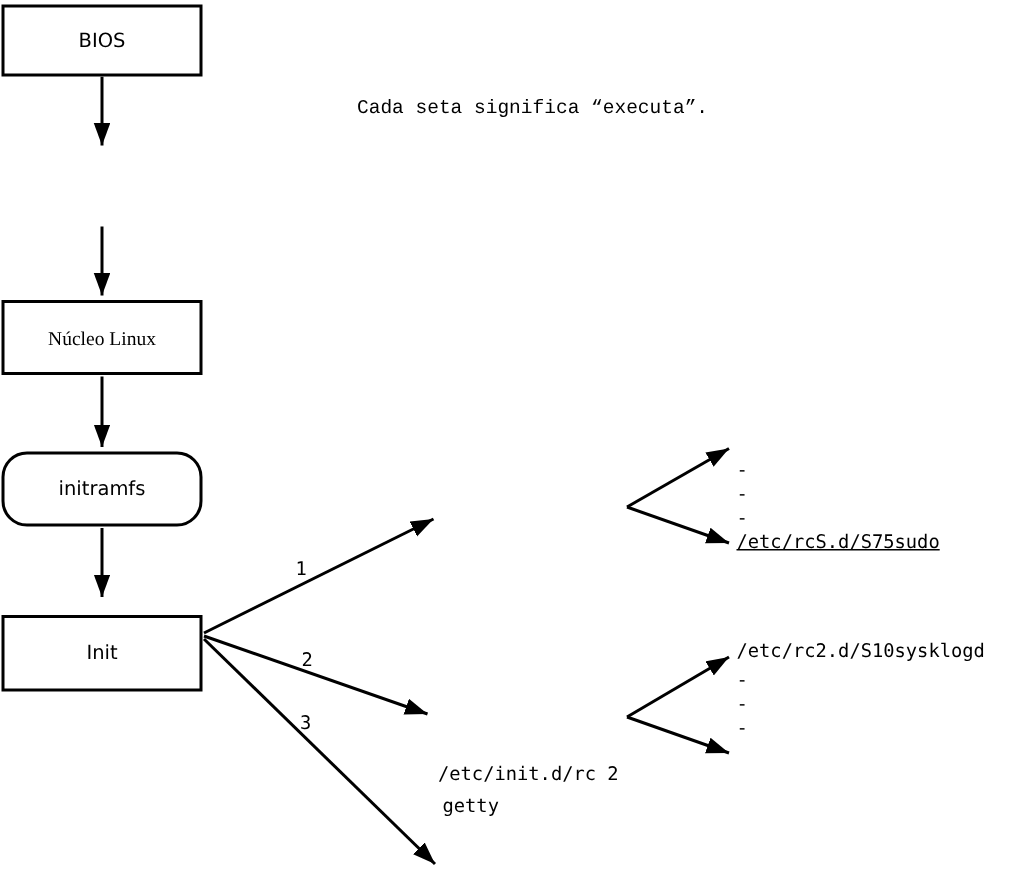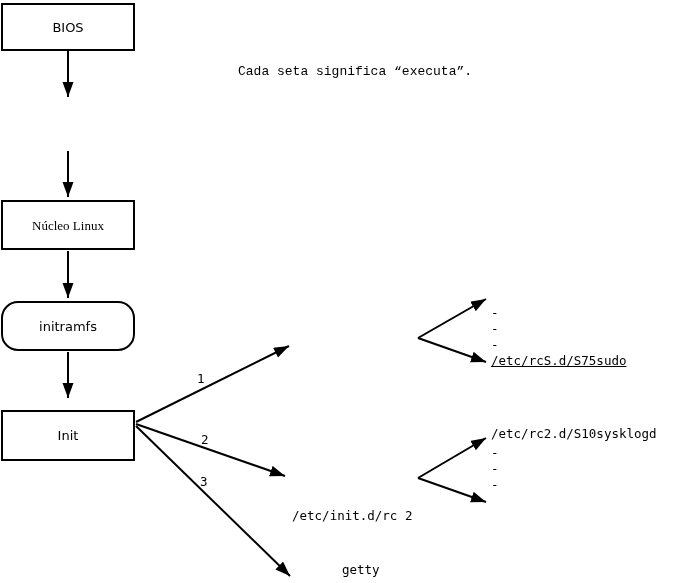--- a/index.html
+++ b/index.html
@@ -86,21 +86,21 @@
     <span>Init</span>
   </div>
 
   <span class="note" style="left:238px; top:64px;font-family:Liberation Mono, monospace;">Cada seta significa “executa”.</span>
 
   <span class="mono" style="left:197px; top:371px;">1</span>
   <span class="mono" style="left:201px; top:432px;">2</span>
   <span class="mono" style="left:200px; top:474px;">3</span>
 
   <span class="mono" style="left:292px; top:468px;margin-top:40px;">/etc/init.d/rc 2</span>
-  <span class="mono" style="left:295px; top:562px;margin-left:47px;">getty</span>
+  <span class="mono" style="left:295px; top:529px;">getty</span>
 
   <span class="mono" style="left:491px; top:305px;">-</span>
   <span class="mono" style="left:491px; top:321px;">-</span>
   <span class="mono" style="left:491px; top:337px;">-</span>
   <span class="mono" style="left:491px; top:353px;text-decoration:underline;">/etc/rcS.d/S75sudo</span>
 
   <span class="mono" style="left:491px; top:426px;">/etc/rc2.d/S10sysklogd</span>
   <span class="mono" style="left:491px; top:445px;">-</span>
   <span class="mono" style="left:491px; top:461px;">-</span>
   <span class="mono" style="left:491px; top:477px;">-</span>

